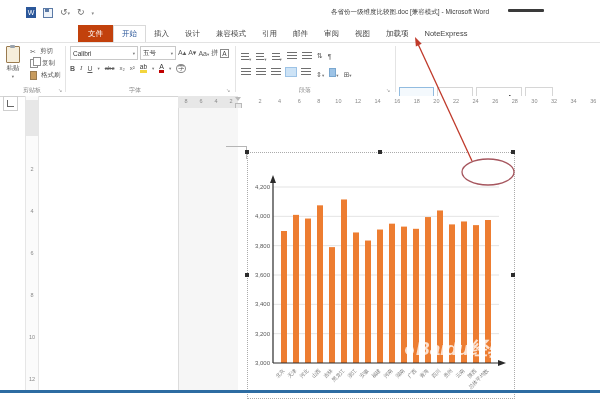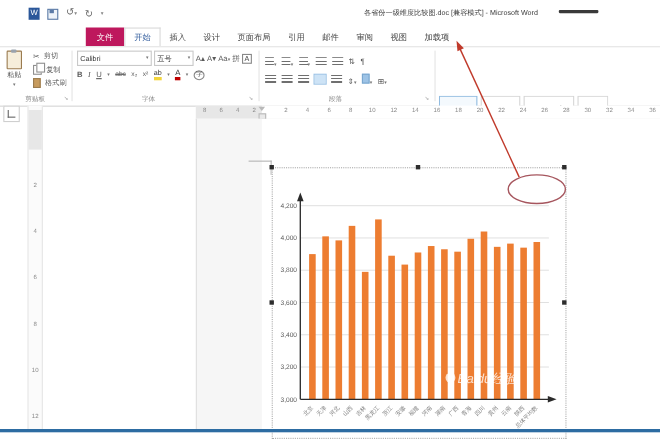--- a/index.html
+++ b/index.html
@@ -14,21 +14,21 @@
   .floppy:before{content:"";position:absolute;left:1px;top:0;width:4px;height:3px;background:#5b7aa6;}
   .qbtn{font-size:9px;color:#6b6b6b;line-height:9px;}
   .qcaret{font-size:5px;color:#888;}
   .title-text{position:absolute;left:300px;top:8px;width:220px;text-align:center;
     font-size:6.5px;color:#3c3c3c;white-space:nowrap;}
   .win-dash{position:absolute;left:508px;top:9px;width:36px;height:3px;background:#3a3a3a;border-radius:1px;}
 
   
   .tabsrow{position:absolute;left:0;top:25px;width:600px;height:17px;display:flex;align-items:stretch;padding-left:78px;}
   .tab{font-size:7.5px;color:#444;line-height:17px;padding:0 8px;white-space:nowrap;}
-  .tab.file{background:#be185d;color:#fff;padding:0 10px;}
+  .tab.file{background:#c2410c;color:#fff;padding:0 10px;}
   .tab.active{background:#fff;color:#2b579a;border:1px solid #d9d9d9;border-bottom:none;line-height:15px;}
 
   
   .ribbon{position:absolute;left:0;top:42px;width:600px;height:53px;background:#fff;
     border-top:1px solid #e3e3e3;border-bottom:1px solid #d5d5d5;}
   .gsep{position:absolute;top:3px;height:46px;width:1px;background:#e4e4e4;}
   .grouplabel{position:absolute;top:43px;font-size:6px;color:#8a8a8a;text-align:center;}
   .launcher{position:absolute;top:44px;font-size:5px;color:#9a9a9a;}
   .ric{font-size:7px;color:#5a5a5a;}
   .caret{font-size:4.5px;color:#777;}
@@ -81,21 +81,21 @@
   .margin-tint{position:absolute;left:0;top:0;width:59px;height:282px;background:#f6f6f6;}
   .cropmark-h{position:absolute;left:226px;top:146px;width:21px;height:1px;background:#b5b5b5;}
   .cropmark-v{position:absolute;left:246px;top:146px;width:1px;height:13px;background:#b5b5b5;}
 
   
   .chartframe{position:absolute;left:247px;top:152px;width:266px;height:245px;background:#fff;
     border:1px dotted #ababab;}
   .handle{position:absolute;width:4px;height:4px;background:#2d2d2d;}
   .chart-title{position:absolute;left:247px;top:161px;width:266px;text-align:center;
     font-size:9.5px;letter-spacing:1px;color:#595959;}
-  .watermark{position:absolute;left:405px;top:336px;font-size:12px;font-weight:normal;font-style:italic;
+  .watermark{position:absolute;left:405px;top:336px;font-size:19px;font-weight:bold;font-style:italic;
     color:rgba(255,255,255,0.78);white-space:nowrap;}
   .watermark .paw{display:inline-block;width:9px;height:9px;border-radius:50%;
     background:rgba(255,255,255,0.78);margin-right:2px;}
 
   .overlay{position:absolute;left:0;top:0;width:600px;height:405px;pointer-events:none;}
   .bottomline{position:absolute;left:0;top:390px;width:600px;height:3px;background:#2d6ca2;}
 </style>
 </head>
 <body>
 
@@ -111,26 +111,27 @@
     </div>
     <div class="title-text">各省份一级维度比较图.doc [兼容模式] - Microsoft Word</div>
     <div class="win-dash"></div>
   </div>
 
   <div class="tabsrow">
       <span class="tab file">文件</span>
       <span class="tab active">开始</span>
       <span class="tab">插入</span>
       <span class="tab">设计</span>
-      <span class="tab">页面布局</span>
+      <span class="tab">兼容模式</span>
       <span class="tab">引用</span>
       <span class="tab">邮件</span>
       <span class="tab">审阅</span>
       <span class="tab">视图</span>
       <span class="tab">加载项</span>
+      <span class="tab">NoteExpress</span>
     </div>
 
   <div class="ribbon">
 
     <div class="rowflex" style="left:6px;top:3px;flex-direction:column;gap:1px;">
       <span class="clipboard-ic"></span>
       <span class="ric" style="font-size:6.5px;">粘贴</span>
       <span class="caret">▾</span>
     </div>
     <div class="rowflex" style="left:30px;top:4px;">

